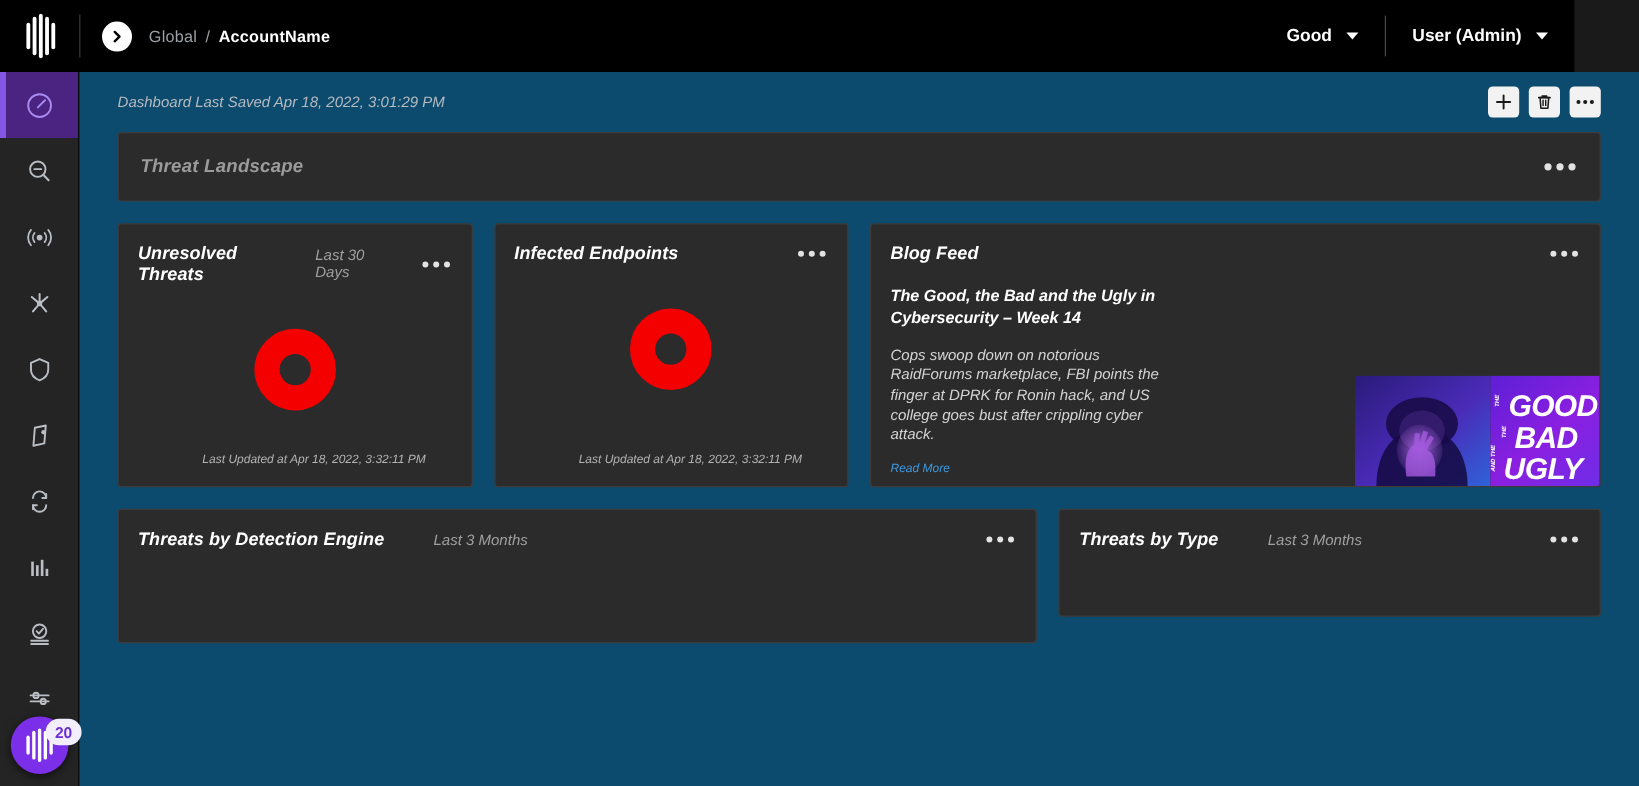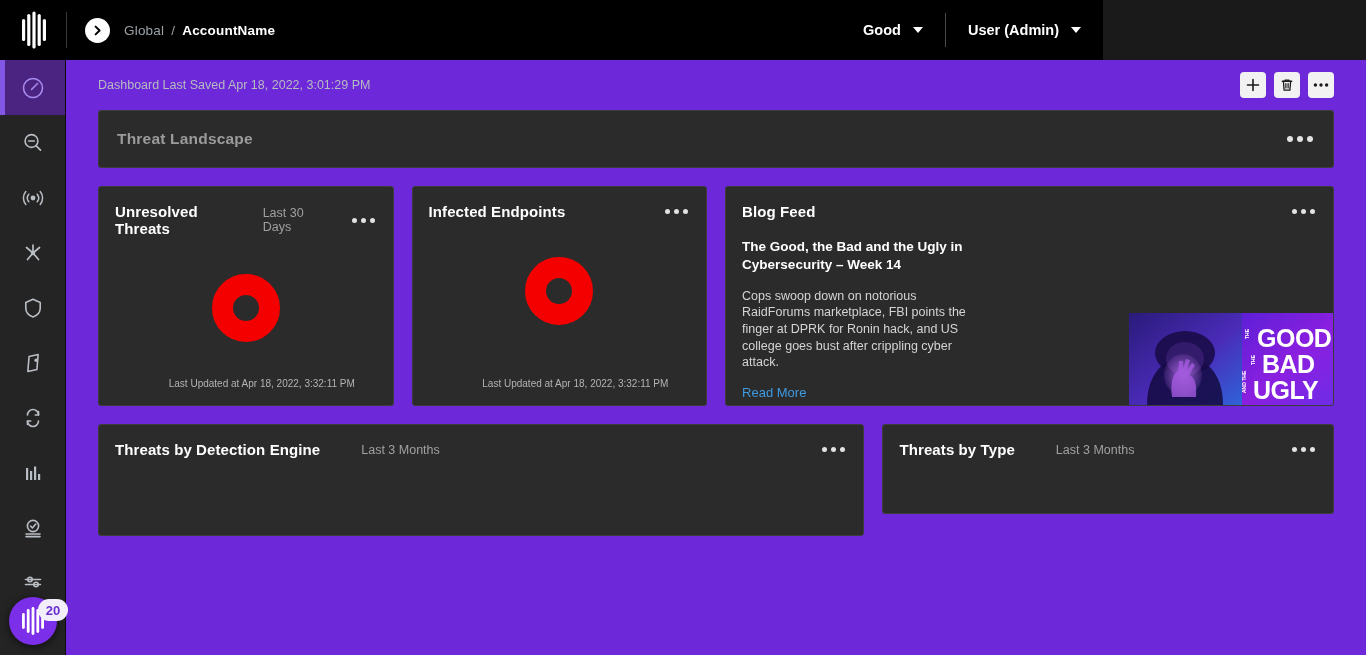--- a/index.html
+++ b/index.html
@@ -7,21 +7,21 @@
   html, body {
     width: 1366px; height: 655px;
     background: #000;
     font-family: "Liberation Sans", sans-serif;
     overflow: hidden;
   }
   .app { position: relative; width: 1366px; height: 655px; background: #1a1a1a; }
 
   
   .topbar {
-    position: absolute; top: 0; left: 0; width: 1103px; height: 60px;
+    position: absolute; top: 0; left: 0; width: 1312px; height: 60px;
     background: #000; display: flex; align-items: center;
     z-index: 30;
   }
   .logo-box {
     width: 66px; height: 60px; display: flex; align-items: center; justify-content: center;
   }
   .logo-mark { width: 32px; height: 38px; display:block; }
   .topbar-divider { width: 1px; height: 36px; background: #3a3a3a; }
   .breadcrumb-wrap { display: flex; align-items: center; gap: 14px; padding-left: 18px; }
   .round-toggle {
@@ -76,21 +76,21 @@
     min-width: 30px; height: 22px; border-radius: 11px;
     background: #f2eefb; color: #6a2fd0;
     font-size: 13px; font-weight: bold;
     display: flex; align-items: center; justify-content: center;
     z-index: 41; padding: 0 6px;
   }
 
   
   .main {
     position: absolute; top: 60px; left: 66px; width: 1300px; height: 595px;
-    background: #6d28d9; padding: 0 32px;
+    background: #0c4a6e; padding: 0 32px; font-style: italic;
   }
   .saved-row {
     height: 50px; display: flex; align-items: center; position: relative;
   }
   .saved-text { color: #b6bbc0; font-size: 12.5px; }
   .saved-actions { margin-left: auto; display: flex; gap: 8px; }
   .sq-btn {
     width: 26px; height: 26px; border-radius: 4px; background: #f2f2f2;
     display: flex; align-items: center; justify-content: center; cursor: pointer;
   }
@@ -119,21 +119,21 @@
   .donut-wrap { display: flex; align-items: center; justify-content: center; height: 118px; margin-top: 12px; }
   .donut { width: 68px; height: 68px; border-radius: 50%; border: 21px solid #f50000; background: #2b2b2b; }
   .card-foot { text-align: center; color: #b3b3b3; font-size: 10px; position: absolute; bottom: 16px; left:0; right: 0; margin-left: 32px; }
 
   
   .w-blog { width: 614px; height: 220px; overflow: hidden; }
   .blog-body { display: flex; padding: 0 16px; }
   .blog-text { width: 245px; padding-top: 18px; }
   .blog-headline { color: #fff; font-size: 13.5px; font-weight: bold; line-height: 1.32; }
   .blog-excerpt { color: #d4d4d4; font-size: 12.5px; line-height: 1.33; margin-top: 14px; }
-  .blog-link { color: #3e9ae0; font-size: 13px; text-decoration: none; display:inline-block; margin-top: 14px; cursor:pointer; }
+  .blog-link { color: #3e9ae0; font-size: 10px; text-decoration: none; display:inline-block; margin-top: 14px; cursor:pointer; }
   .blog-img {
     position: absolute; right: 0; bottom: 0; width: 204px; height: 92px; overflow: hidden;
   }
   .blog-img svg { display: block; }
 
   
   .w-wide { width: 774px; height: 112px; }
   .w-narrow { width: 456px; height: 90px; }
 </style>
 </head>

